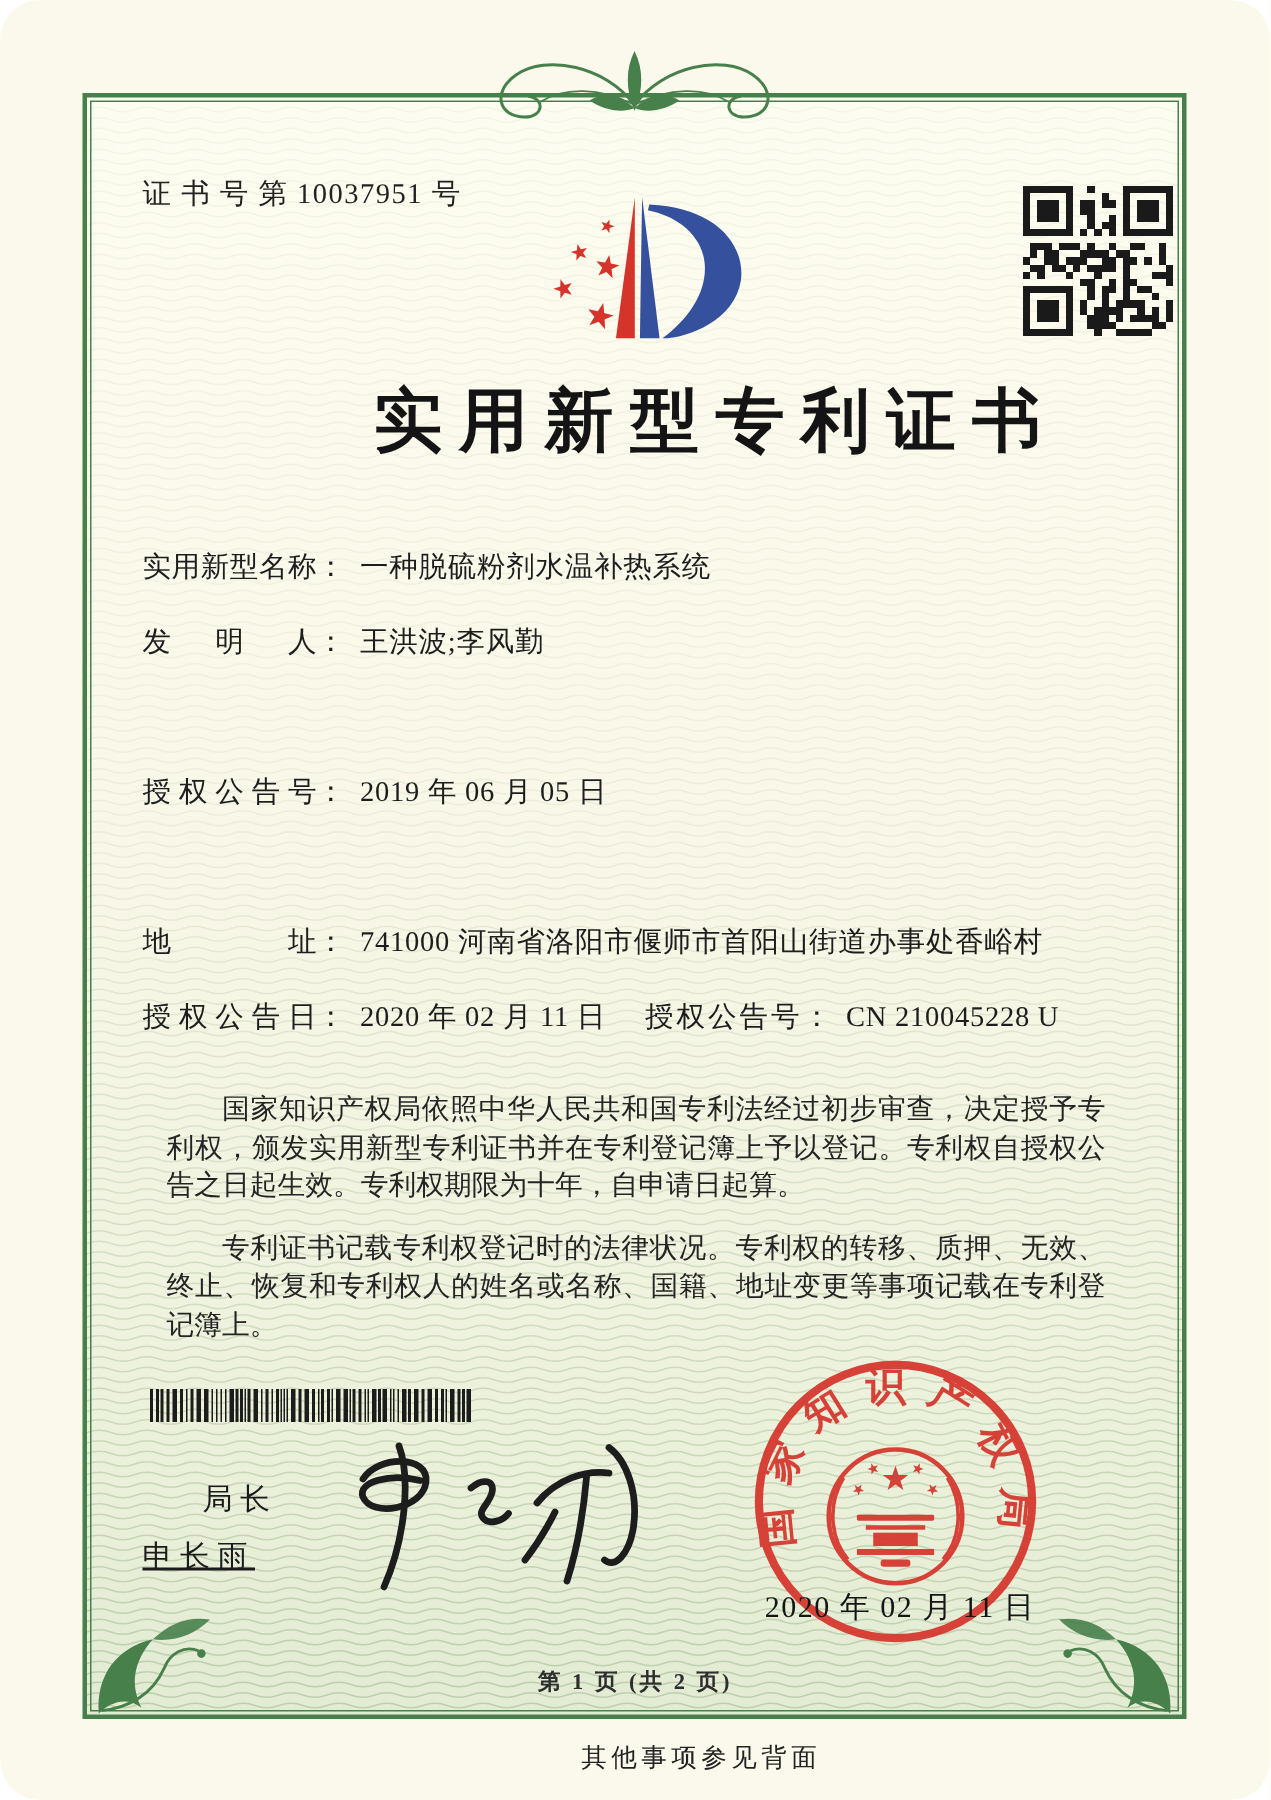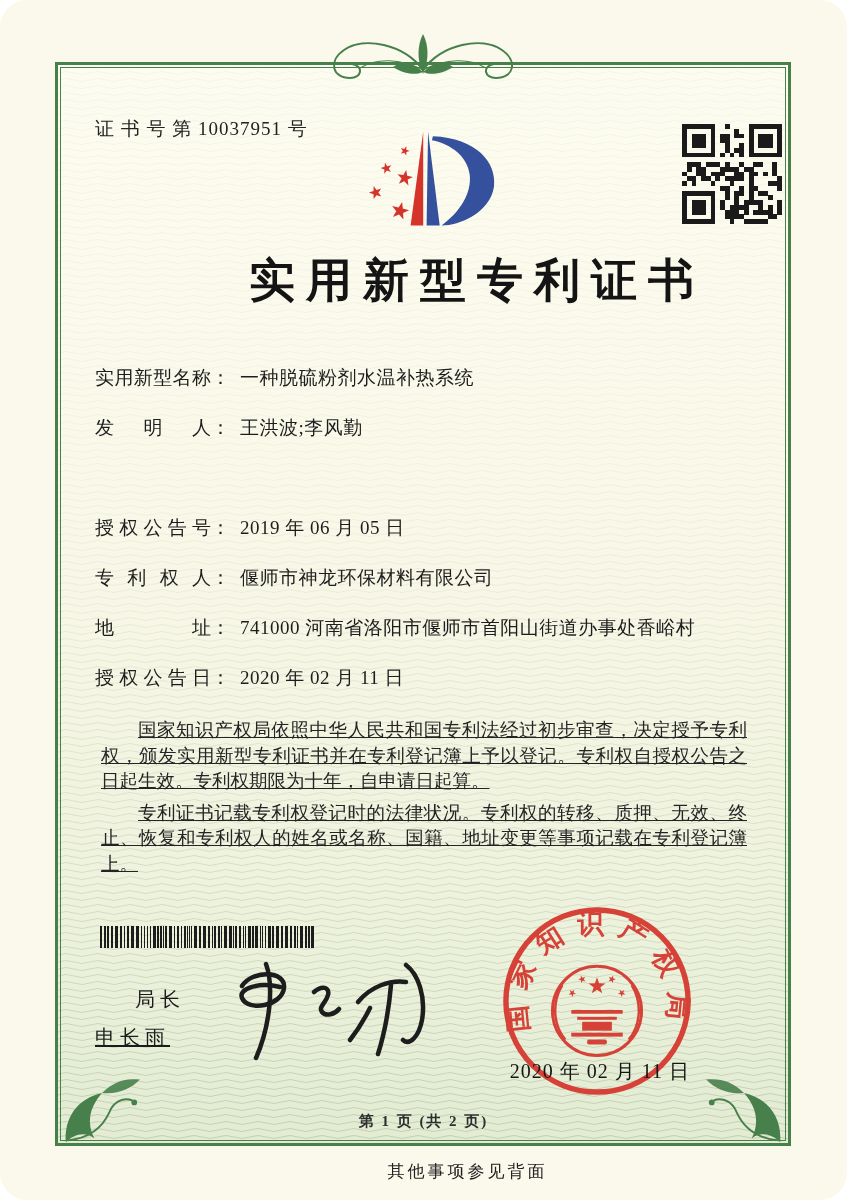--- a/index.html
+++ b/index.html
@@ -58,21 +58,21 @@
   }
   .f-colon{display:inline-block;}
   .f-value{margin-left:10px;letter-spacing:0.5px;}
   .grant-right{position:absolute;left:335px;top:0;white-space:nowrap;}
   .grant-right .f-label2{letter-spacing:2px;}
   
   .body-text{
     position:absolute;left:95px;top:712px;width:658px;
     font-size:18.5px;line-height:25.5px;text-align:justify;color:#242424;
   }
-  .body-text p{margin:6px;text-indent:2em;text-decoration:underline;}
+  .body-text p{margin:16px;text-indent:2em;}
   
   .barcode{position:absolute;left:100px;top:926px;width:222px;height:22px;}
   
   .pos-label{position:absolute;left:95px;top:986px;font-size:20px;letter-spacing:5px;color:#1b1b1b;margin-left:40px;}
   .pos-name{position:absolute;left:95px;top:1024px;font-size:20px;letter-spacing:5px;color:#1b1b1b;text-decoration:underline;}
   .signature{position:absolute;left:208px;top:952px;width:244px;height:118px;}
   
   .seal{position:absolute;left:498px;top:902px;width:198px;height:198px;opacity:0.92;}
   .seal-date{
     position:absolute;left:500px;top:1058px;width:200px;
@@ -520,29 +520,29 @@
 
   <div class="field-row" style="top:365px">
     <span class="f-label">实用新型名称</span><span class="f-colon">：</span><span class="f-value">一种脱硫粉剂水温补热系统</span>
   </div>
   <div class="field-row" style="top:415px">
     <span class="f-label">发明人</span><span class="f-colon">：</span><span class="f-value">王洪波;李风勤</span>
   </div>
   <div class="field-row" style="top:515px">
     <span class="f-label">授权公告号</span><span class="f-colon">：</span><span class="f-value">2019 年 06 月 05 日</span>
   </div>
-  <div class="field-row" style="top:565px">
-    <span class="f-label">专利权人</span><span class="f-colon">：</span><span class="f-value">偃师市神龙环保材料有限公司</span>
-  </div>
   <div class="field-row" style="top:615px">
     <span class="f-label">地址</span><span class="f-colon">：</span><span class="f-value">741000 河南省洛阳市偃师市首阳山街道办事处香峪村</span>
   </div>
 
   <div class="field-row" style="top:665px">
     <span class="f-label">授权公告日</span><span class="f-colon">：</span><span class="f-value">2020 年 02 月 11 日</span>
+    <span class="grant-right">
+      <span class="f-label2">授权公告号</span><span>：</span><span class="f-value">CN 210045228 U</span>
+    </span>
   </div>
 
   <div class="body-text">
     <p>国家知识产权局依照中华人民共和国专利法经过初步审查，决定授予专利权，颁发实用新型专利证书并在专利登记簿上予以登记。专利权自授权公告之日起生效。专利权期限为十年，自申请日起算。</p>
     <p>专利证书记载专利权登记时的法律状况。专利权的转移、质押、无效、终止、恢复和专利权人的姓名或名称、国籍、地址变更等事项记载在专利登记簿上。</p>
   </div>
 
   <svg class="barcode" id="barcode" viewBox="0 0 222 22">
       <rect x="0" y="0" width="2" height="22" fill="#1c1c1c"></rect>
       <rect x="4" y="0" width="2" height="22" fill="#1c1c1c"></rect>

